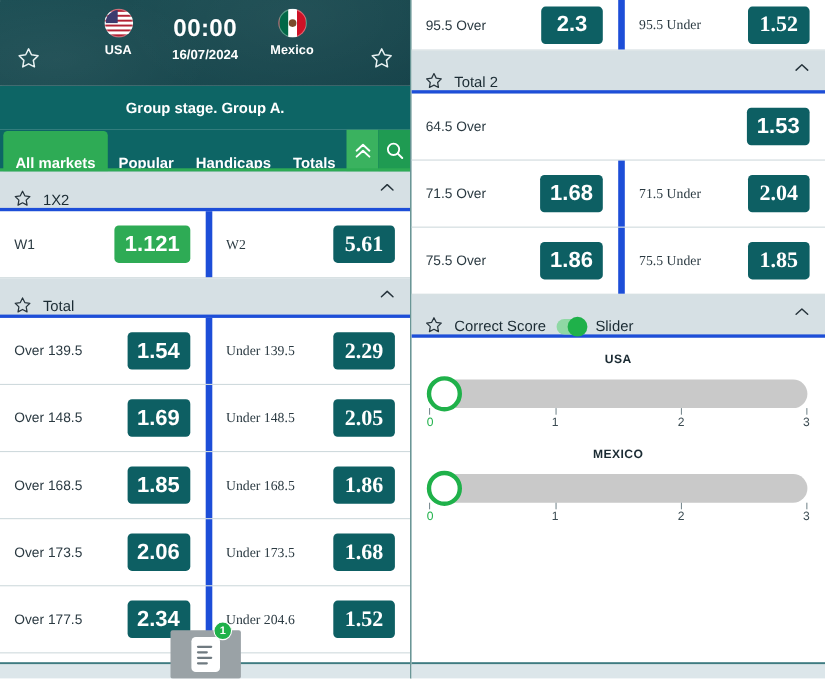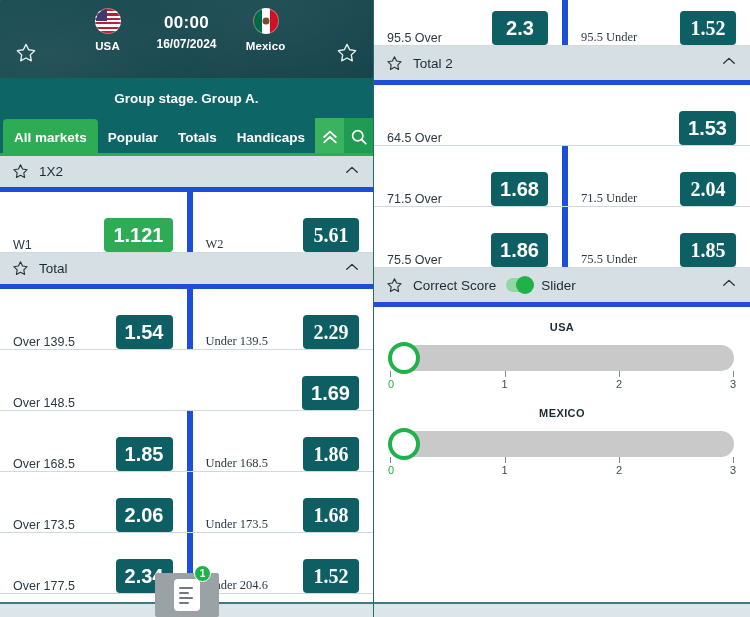--- a/index.html
+++ b/index.html
@@ -61,65 +61,65 @@
   }
   .flag-mex {
     background: linear-gradient(to right, #006847 0 33%, #ffffff 33% 66%, #ce1126 66% 100%);
   }
   .flag-mex:after {
     content:""; position:absolute; left:50%; top:50%; transform:translate(-50%,-50%);
     width:7px; height:7px; border-radius:50%; background:#7b4a2a;
   }
   .team-name { color:#fff; font-size:11.5px; font-weight:bold; margin-top:6px; letter-spacing:.1px; }
   .time-block { display:flex; flex-direction:column; align-items:center; padding:0 8px; min-width:96px; }
-  .time-big { color:#fff; font-size:17px; font-weight:bold; letter-spacing:.3px; margin-top:7px; }
+  .time-big { color:#fff; font-size:22px; font-weight:bold; letter-spacing:.3px; margin-top:7px; }
   .time-date { color:#fff; font-size:12px; font-weight:bold; margin-top:4px; }
 
   .stage-bar {
     height: 40px; background:#0d6565;
     display:flex; align-items:center; justify-content:center;
     color:#fff; font-size:13.5px; font-weight:bold;
   }
 
   
   .tabbar { height:38px; background:#0d6565; display:flex; align-items:stretch; position:relative; }
   .tab {
-    padding: 0 10px; display:flex; align-items:center; justify-content:center;
+    padding: 0 10px; display:flex; align-items:flex-end; justify-content:center;
     color:#ffffff; font-size:13.5px; font-weight:bold; white-space:nowrap;
   }
   .tab.active { background:#2eab55; border-radius:4px 4px 0 0; margin:1px 0 0 3px; padding:0 11px; }
   .tab-icon {
     width:40px; display:flex; align-items:center; justify-content:center;
   }
   .tab-icon.up { background:#3ab25f; }
   .tab-icon.search { background:#1f9b52; }
   .tabbar-underline { position:absolute; left:0; right:0; bottom:0; height:3px; background:#2eab55; }
 
   
   .market-head {
-    height:36px; background:#d6e0e4; display:flex; align-items:center;
-    padding: 0 12px; border-bottom:5px solid #1d4ed8; position:relative;
+    height:36px; background:#d6e0e4; display:flex; align-items:flex-end;
+    padding: 0 12px; border-bottom:3px solid #1d4ed8; position:relative;
   }
   .market-head .mh-star { width:17px; height:17px; margin-right:10px; flex:none; }
   .market-head .mh-title { font-size:13.5px; color:#1b2b33; }
   .market-head .mh-chevron { position:absolute; right:12px; top:50%; transform:translateY(-50%); }
 
   .toggle-pill {
     width:26px; height:14px; border-radius:7px; background:#8fd8a4; position:relative;
     margin: 0 9px 0 10px; flex:none;
   }
   .toggle-pill:after {
     content:""; position:absolute; right:-2px; top:-2px; width:18px; height:18px;
     border-radius:50%; background:#1fb14a;
   }
   .mh-sub { font-size:13.5px; color:#1b2b33; }
 
   .odds-row { display:flex; height:61px; border-bottom:1px solid #cfdadd; }
   .odds-cell {
-    flex:1 1 50%; display:flex; align-items:flex-end; justify-content:space-between;
+    flex:1 1 50%; display:flex; align-items:center; justify-content:space-between;
     padding: 0 14px 0 13px; position:relative;
   }
   .odds-cell + .odds-cell { border-left:6px solid #1d4ed8;font-family:Liberation Serif, serif; }
   .odds-label { font-size:12.5px; color:#2b3a42; }
   .odds-btn {
     min-width:56px; height:34px; border-radius:4px; background:#0d5f63;
     color:#fff; font-size:20px; font-weight:bold;
     display:flex; align-items:center; justify-content:center; padding:0 9px;
   }
   .odds-btn.hl { background:#2eab55; }
@@ -210,24 +210,24 @@
     </div>
 
     <div class="tabbar">
       <div class="tab active">
         <span>All markets</span>
       </div>
       <div class="tab">
         <span>Popular</span>
       </div>
       <div class="tab">
+        <span>Handicaps</span>
+      </div>
+      <div class="tab">
         <span>Totals</span>
-      </div>
-      <div class="tab">
-        <span>Handicaps</span>
       </div>
       <div class="tab-icon up">
         <svg width="20" height="20" viewBox="0 0 24 24">
           <path d="M5 12l7-6.5 7 6.5M5 18.5l7-6.5 7 6.5" fill="none" stroke="#ffffff" stroke-width="2.1" stroke-linecap="round" stroke-linejoin="round"></path>
         </svg>
       </div>
       <div class="tab-icon search">
         <svg width="20" height="20" viewBox="0 0 24 24">
           <circle cx="10.5" cy="10.5" r="6.2" fill="none" stroke="#ffffff" stroke-width="2"></circle>
           <path d="M15.2 15.2L20 20" stroke="#ffffff" stroke-width="2.2" stroke-linecap="round"></path>
@@ -278,20 +278,24 @@
       </div>
       <div class="odds-cell">
         <span class="odds-label">Under 139.5</span>
         <span class="odds-btn">2.29</span>
       </div>
     </div>
     <div class="odds-row">
       <div class="odds-cell">
         <span class="odds-label">Over 148.5</span>
         <span class="odds-btn">1.69</span>
+      </div>
+      <div class="odds-cell">
+        <span class="odds-label">Under 148.5</span>
+        <span class="odds-btn">2.05</span>
       </div>
     </div>
     <div class="odds-row">
       <div class="odds-cell">
         <span class="odds-label">Over 168.5</span>
         <span class="odds-btn">1.85</span>
       </div>
       <div class="odds-cell">
         <span class="odds-label">Under 168.5</span>
         <span class="odds-btn">1.86</span>

